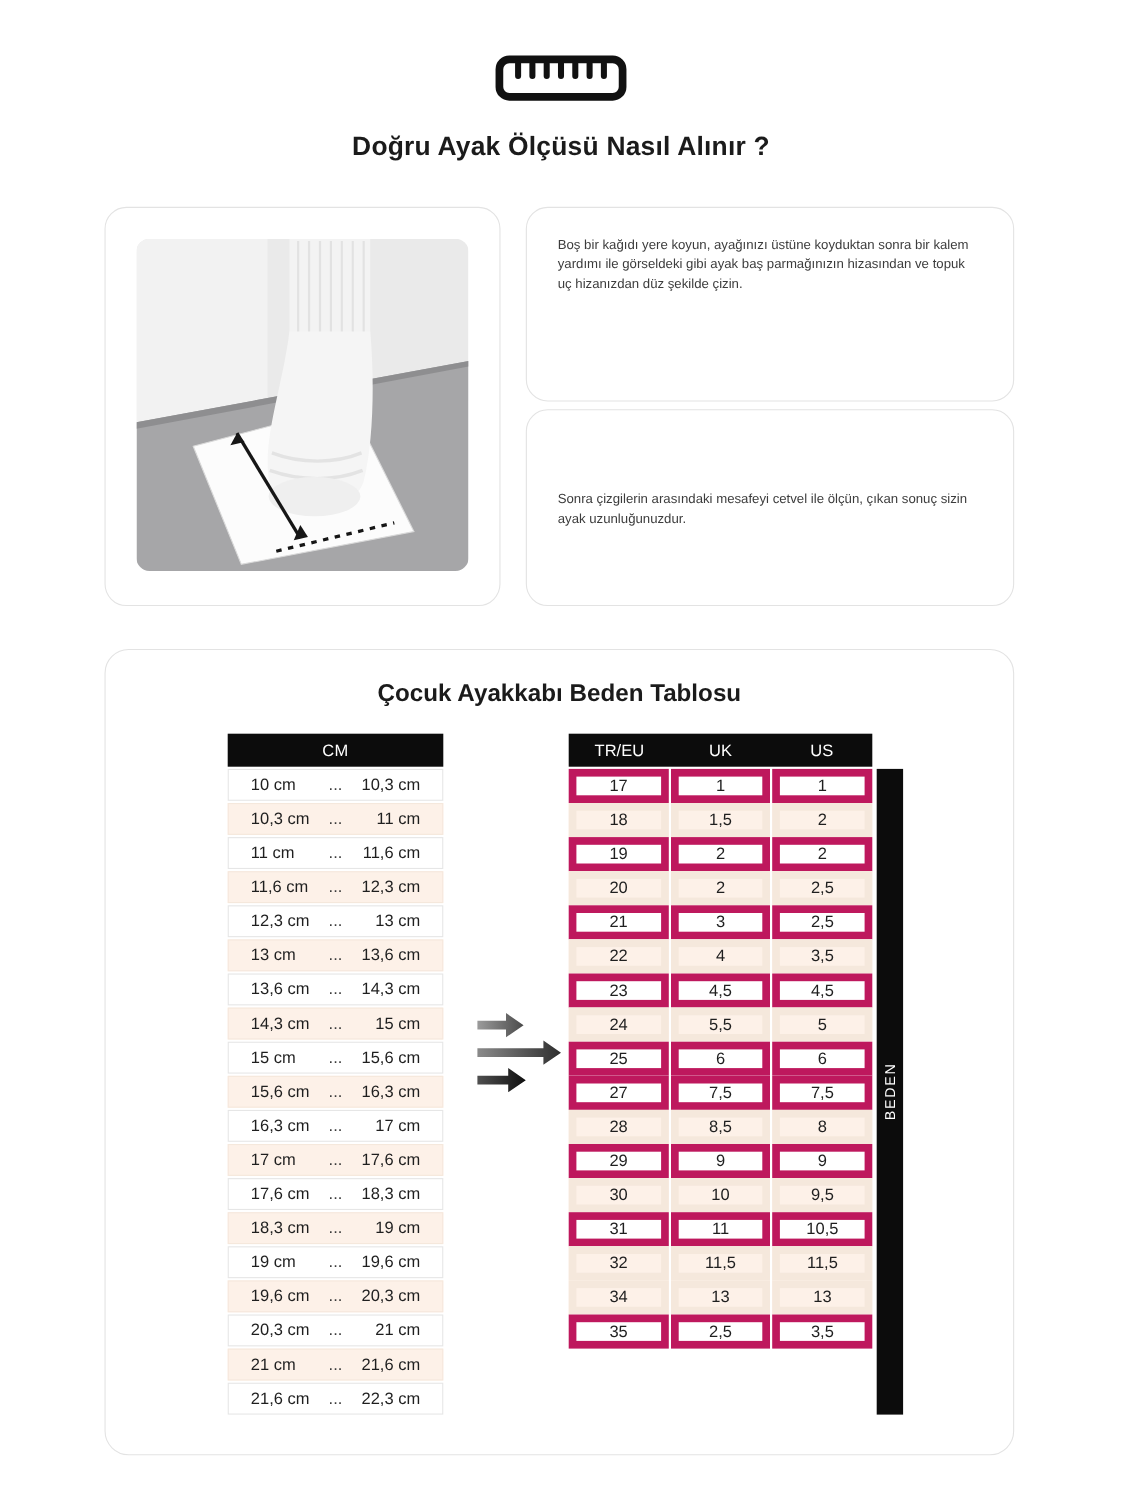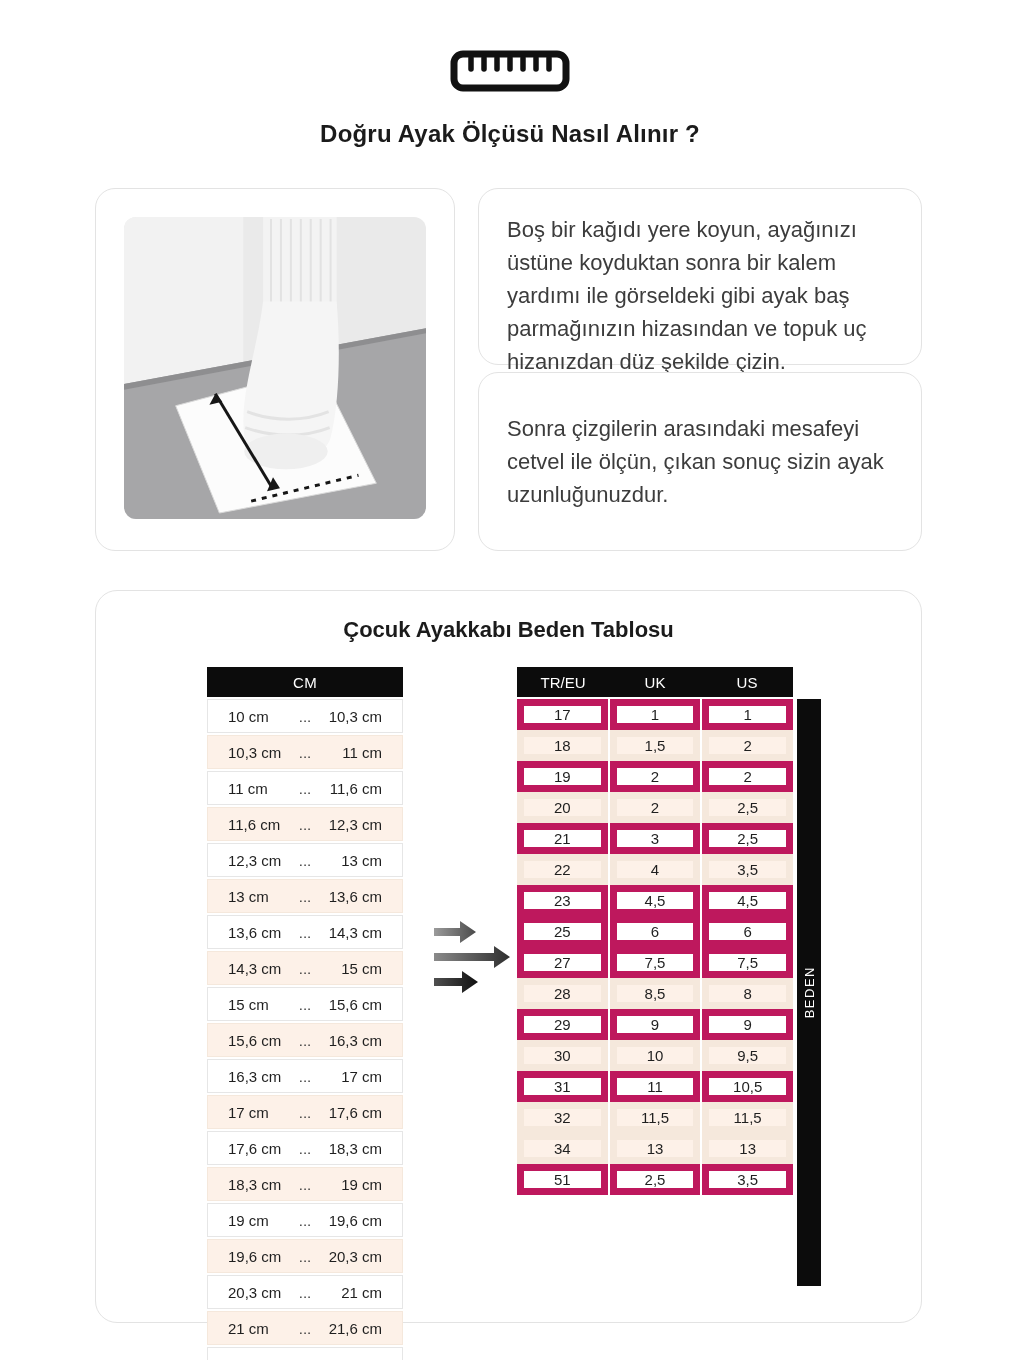--- a/index.html
+++ b/index.html
@@ -22,41 +22,41 @@
   .card {
     position:absolute; background:#fff;
     border:1px solid #e3e3e3; border-radius:20px;
   }
   .photo-card { left:95px; top:188px; width:360px; height:363px; }
   .photo-frame { position:absolute; inset:28px 28px 31px 28px; border-radius:12px; overflow:hidden; }
   .photo-frame svg { display:block; width:100%; height:100%; }
 
   .text-card-1 { left:478px; top:188px; width:444px; height:177px; padding:24px 28px; }
   .text-card-2 { left:478px; top:372px; width:444px; height:179px; padding:14px 28px; display:flex; align-items:center; }
-  .instruction { font-size:22px; line-height:1.5; color:#3c3c3c; }
+  .instruction { font-size:12px; line-height:1.5; color:#3c3c3c; }
 
   
   .table-card { left:95px; top:590px; width:827px; height:733px; border-radius:22px; }
   .chart-title {
     position:absolute; top:26px; left:0; width:100%;
     text-align:center; font-size:22px; font-weight:bold; color:#1b1b1b;
   }
 
   .black { background:#0c0c0c; color:#fff; }
 
   
   .cm-table { position:absolute; left:111px; top:76px; width:196px; }
   .cm-header {
     height:30px; margin-bottom:2px;
     display:flex; align-items:center; justify-content:center;
     font-size:15px; letter-spacing:.3px;
   }
   .cm-row {
     height:29px; margin-bottom:2px;
-    display:flex; align-items:center; padding:16px 20px;
+    display:flex; align-items:center; padding:4px 20px;
     font-size:15px; color:#1f1f1f;
     background:#fff; border:1px solid #e6e6e6;
   }
   .cm-row.alt { background:#fdf1e8; border-color:#f5e8dc; }
   .cm-row .cl { flex:1; text-align:left; }
   .cm-row .cd { width:26px; text-align:center; color:#3a3a3a; }
   .cm-row .cr { flex:1; text-align:right; }
 
   
   .arrows { position:absolute; left:336px; top:330px; }
@@ -319,20 +319,25 @@
         <div class="sz-row alt">
           <span class="sz-cell">22</span>
           <span class="sz-cell">4</span>
           <span class="sz-cell">3,5</span>
         </div>
         <div class="sz-row">
           <span class="sz-cell">23</span>
           <span class="sz-cell">4,5</span>
           <span class="sz-cell">4,5</span>
         </div>
+        <div class="sz-row alt">
+          <span class="sz-cell">24</span>
+          <span class="sz-cell">5,5</span>
+          <span class="sz-cell">5</span>
+        </div>
         <div class="sz-row">
           <span class="sz-cell">25</span>
           <span class="sz-cell">6</span>
           <span class="sz-cell">6</span>
         </div>
         <div class="sz-row">
           <span class="sz-cell">27</span>
           <span class="sz-cell">7,5</span>
           <span class="sz-cell">7,5</span>
         </div>
@@ -360,21 +365,21 @@
           <span class="sz-cell">32</span>
           <span class="sz-cell">11,5</span>
           <span class="sz-cell">11,5</span>
         </div>
         <div class="sz-row alt">
           <span class="sz-cell">34</span>
           <span class="sz-cell">13</span>
           <span class="sz-cell">13</span>
         </div>
         <div class="sz-row">
-          <span class="sz-cell">51</span>
+          <span class="sz-cell">35</span>
           <span class="sz-cell">2,5</span>
           <span class="sz-cell">3,5</span>
         </div>
       </div>
   </div>
 
   <div class="beden-bar black">
     <span>BEDEN</span>
   </div>
 </div>

